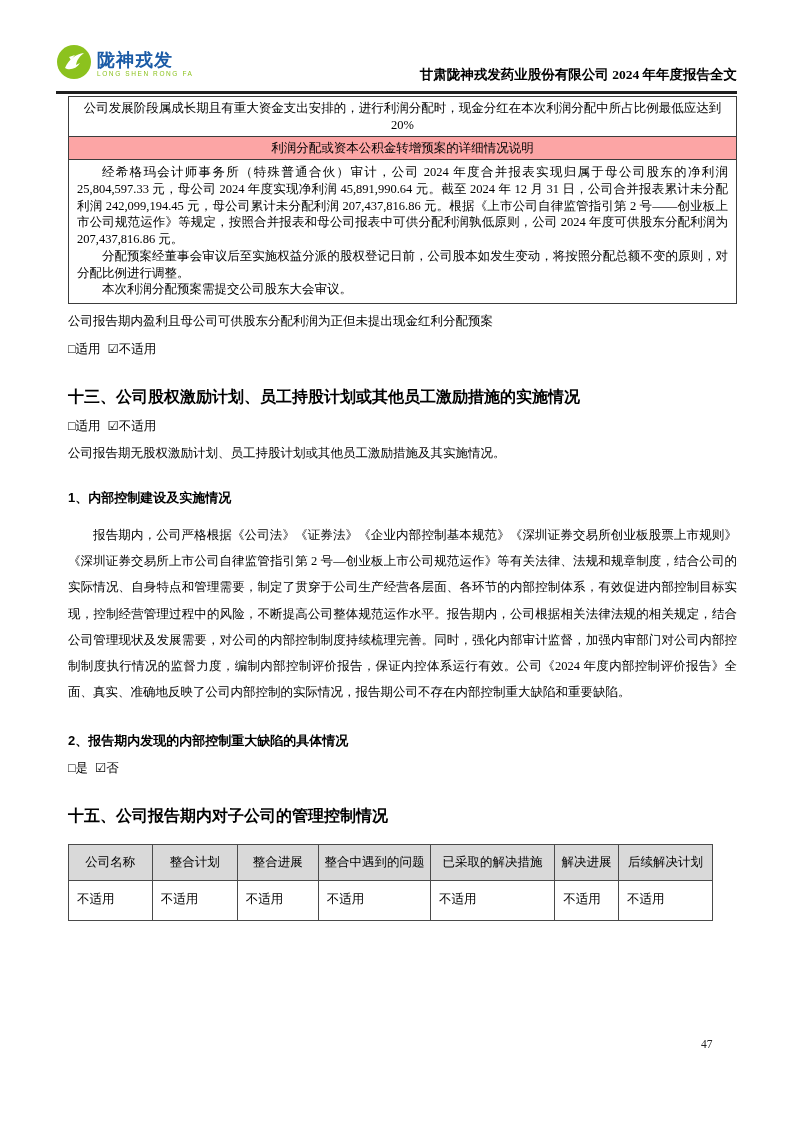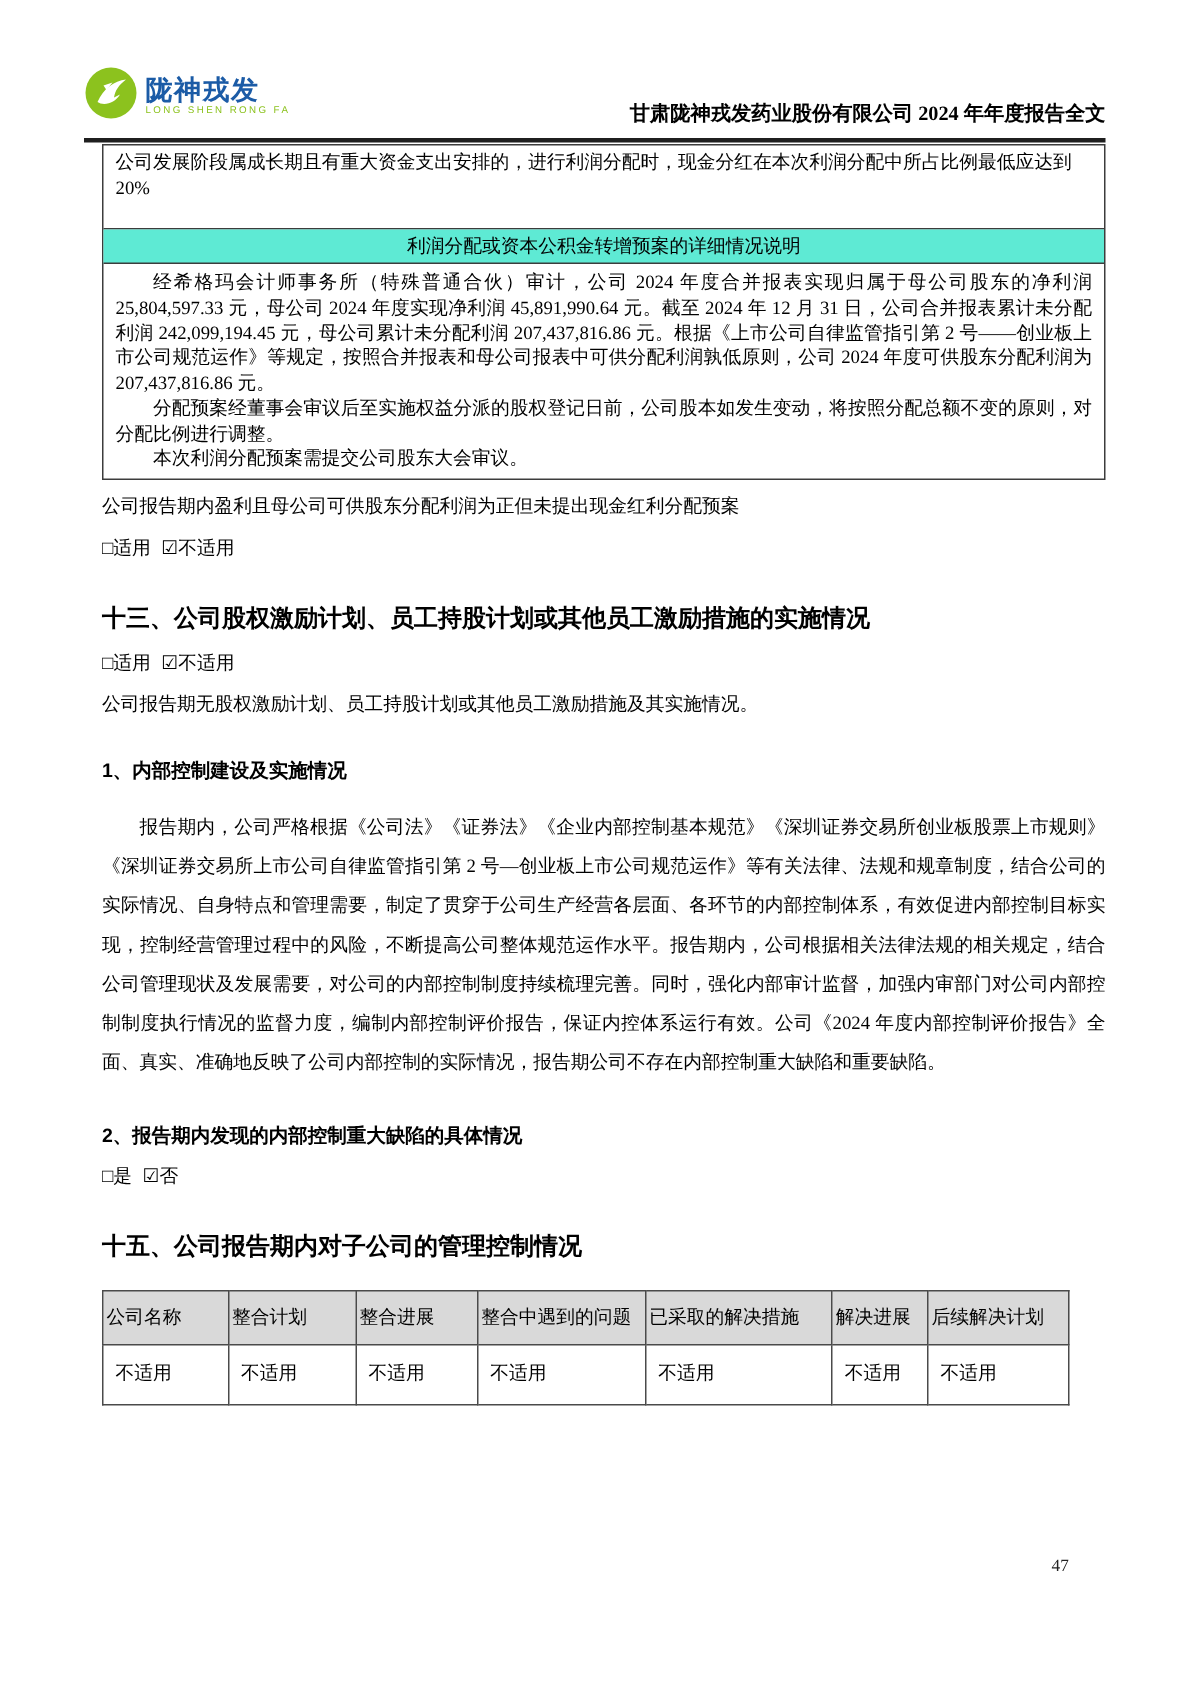--- a/index.html
+++ b/index.html
@@ -26,23 +26,23 @@
   }
   .brand-en{
     font-family:"Liberation Sans","DejaVu Sans",sans-serif;
     font-size:6.5px;color:#8cc21e;letter-spacing:1.6px;margin-top:2px;
   }
   .report-title{font-size:13.5px;font-weight:bold;white-space:nowrap;}
   
   .content{position:absolute;left:68px;top:96px;width:669px;}
   
   .dividend-box{border:1px solid #3c3c3c;font-size:12.5px;}
-  .policy-cell{padding:3px 8px 18px;line-height:1.35;border-bottom:1px solid #3c3c3c;}
+  .policy-cell{padding:3px 8px 2px;line-height:1.35;border-bottom:1px solid #3c3c3c;text-align:center;}
   .band{
-    background:#5eead4;text-align:center;padding:3px 4px;
+    background:#fca5a5;text-align:center;padding:3px 4px;
     border-bottom:1px solid #3c3c3c;line-height:1.3;
   }
   .box-paras{padding:4px 8px 5px;}
   .box-paras p{
     margin:0;text-indent:2em;text-align:justify;line-height:1.34;
   }
   
   .note{margin:9px 0 0;font-size:12.5px;line-height:1.4;}
   .checkline{margin:10px 0 0;font-size:12.5px;line-height:1.4;}
   .cb-gap{display:inline-block;width:7px;}
@@ -60,21 +60,21 @@
     margin:15px 0 0;font-size:12.5px;line-height:2.1;
     text-indent:2em;text-align:justify;
   }
   
   .sub-table{
     margin-top:17px;width:645px;border-collapse:collapse;
     font-size:12.5px;table-layout:fixed;
   }
   .sub-table th,.sub-table td{border:1px solid #4a4a4a;}
   .sub-table th{
-    background:#d9d9d9;font-weight:normal;text-align:left;
+    background:#d9d9d9;font-weight:normal;text-align:center;
     padding:9px 2px;
   }
   .sub-table td{padding:10px 8px 12px;text-align:left;vertical-align:middle;}
   .c1{width:13.0%}.c2{width:13.2%}.c3{width:12.6%}.c4{width:17.4%}
   .c5{width:19.3%}.c6{width:9.9%}.c7{width:14.6%}
   
   .page-number{
     position:absolute;top:1038px;left:701px;font-size:11.5px;color:#222;
   }
 </style>

